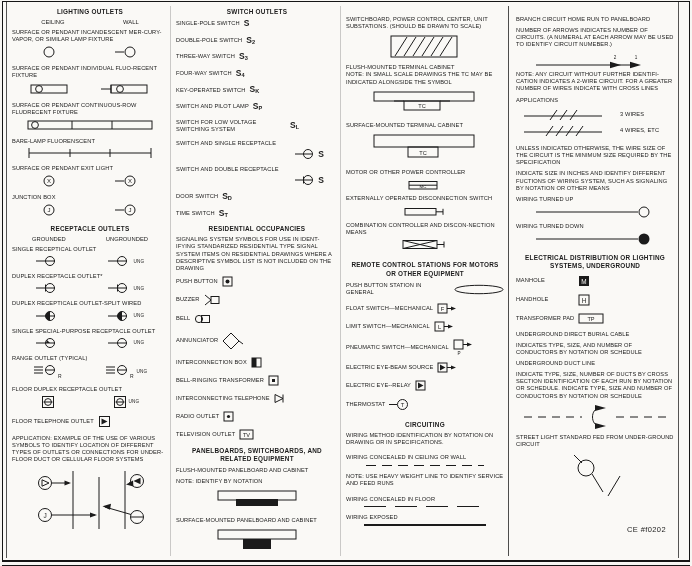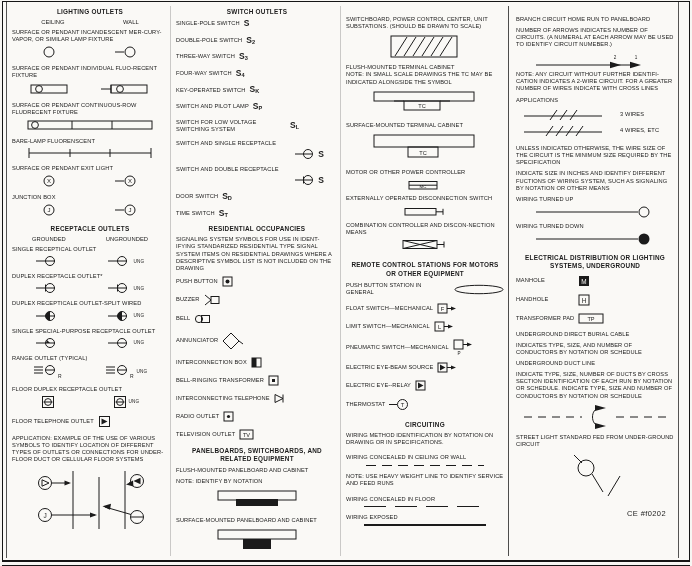--- a/index.html
+++ b/index.html
@@ -707,16 +707,16 @@
   <p class="para" style="margin-top:4px">STREET LIGHT STANDARD FED FROM UNDER-GROUND CIRCUIT</p>
   <div class="center">
     <svg width="110" height="46">
       <line class="sline" x1="34" y1="3" x2="42" y2="11"></line>
       <circle class="sline" cx="46" cy="16" r="8" stroke-width="1.2"></circle>
       <line class="sline" x1="52" y1="22" x2="63" y2="40"></line>
       <line class="sline" x1="80" y1="24" x2="68" y2="44"></line>
     </svg>
   </div>
 
-  <div style="text-align:right;margin-top:4px;padding-right:8px">
+  <div style="text-align:right;margin-top:20px;padding-right:8px">
     <span style="font-size:7.5px;letter-spacing:.4px;">CE #f0202</span>
   </div>
 </section>
 
 </body></html>

